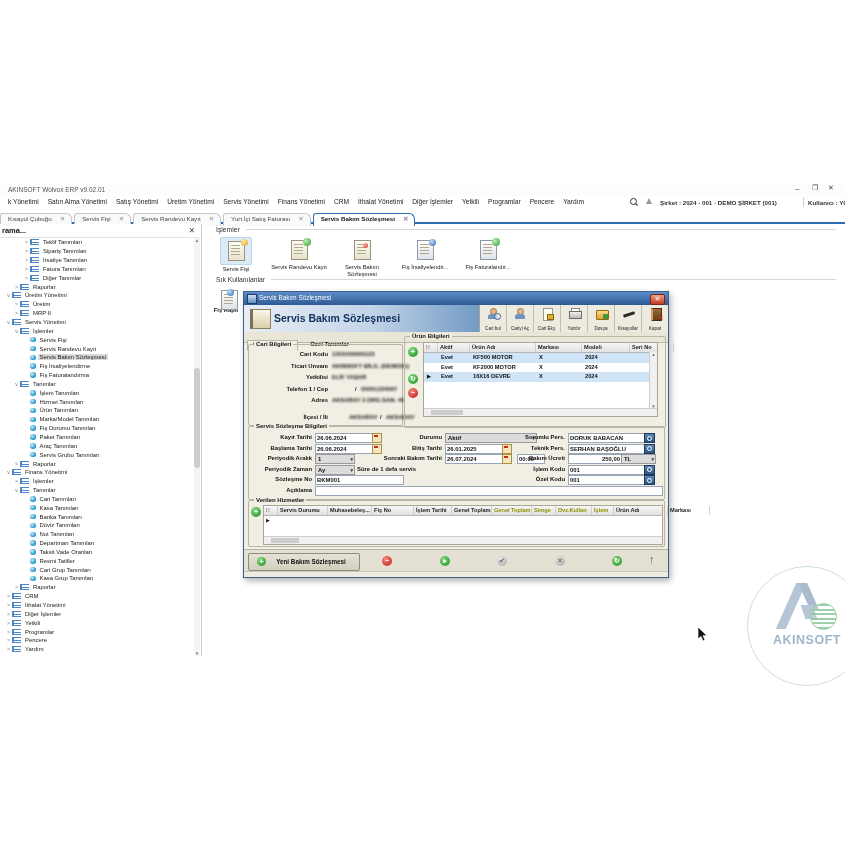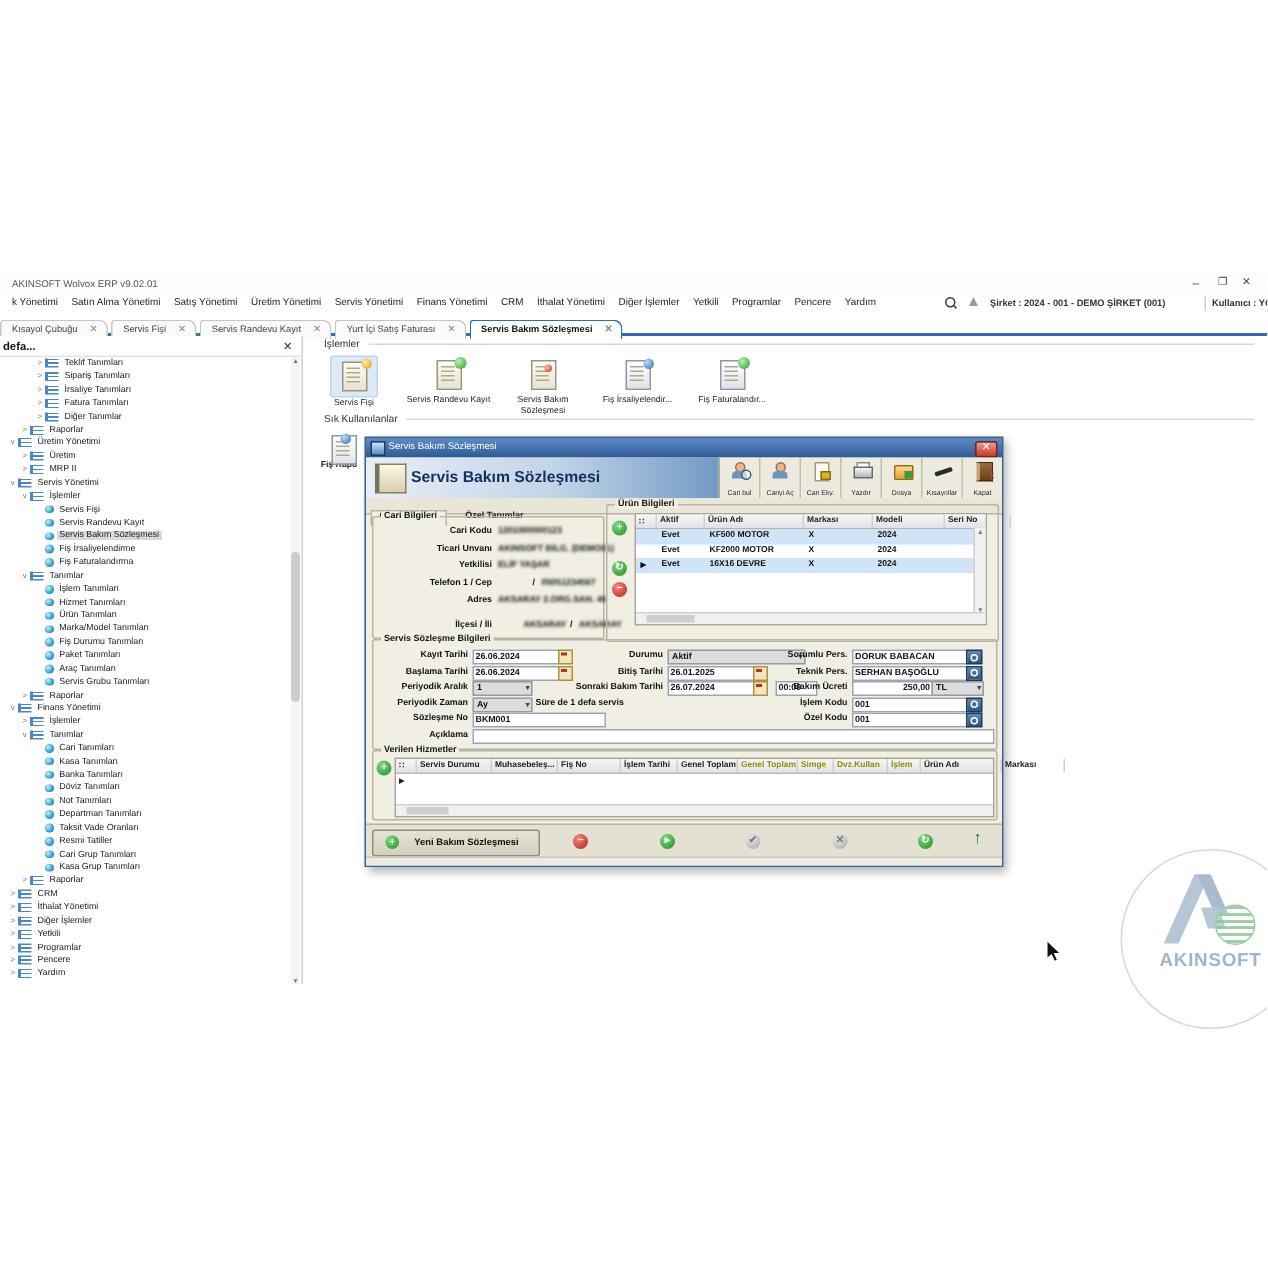--- a/index.html
+++ b/index.html
@@ -186,21 +186,21 @@
       <span class="company">Şirket : 2024 - 001 - DEMO ŞİRKET (001)</span>
       <span class="mb-sep"></span>
       <span class="user">Kullanıcı : YÖNETİCİ</span>
     </div>
   </div>
 
   <div class="tabstrip" id="tabstrip"><div class="tab"><span>Kısayol Çubuğu</span><span class="x">✕</span></div><div class="tab"><span>Servis Fişi</span><span class="x">✕</span></div><div class="tab"><span>Servis Randevu Kayıt</span><span class="x">✕</span></div><div class="tab"><span>Yurt İçi Satış Faturası</span><span class="x">✕</span></div><div class="tab active"><span>Servis Bakım Sözleşmesi</span><span class="x">✕</span></div></div>
 
   <div class="sidebar">
     <div class="sb-head">
-      <span class="txt">defa...</span>
+      <span class="txt">rama...</span>
       <span class="x">✕</span>
     </div>
     <div id="tree">
         <div class="trow" style="padding-left: 23px;">
           <span class="chev">&gt;</span>
           <span class="t-list"></span>
           <span class="tlabel">Teklif Tanımları</span>
         </div>
         <div class="trow" style="padding-left: 23px;">
           <span class="chev">&gt;</span>

